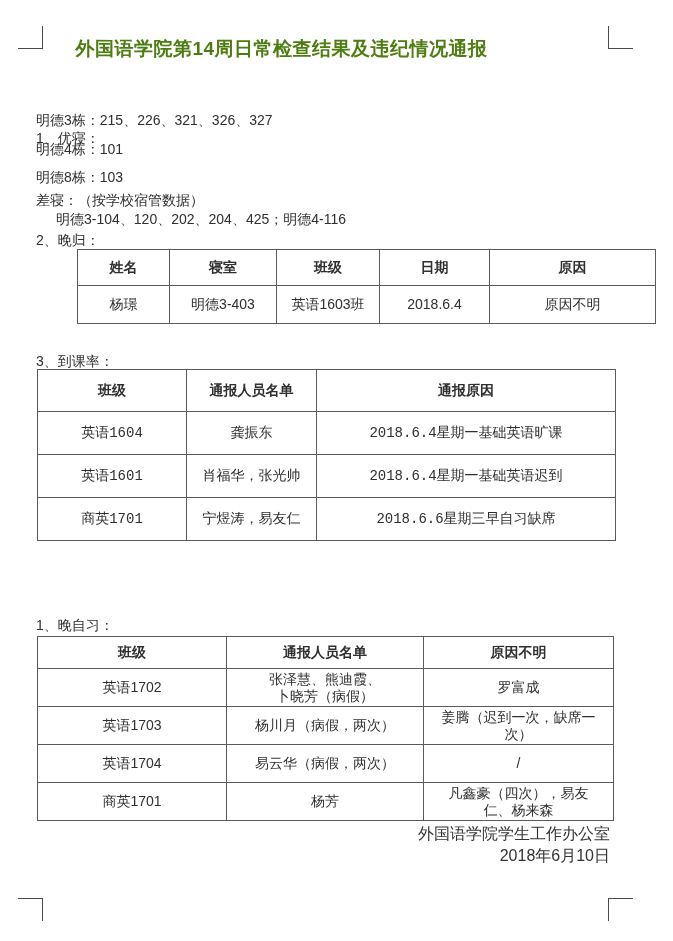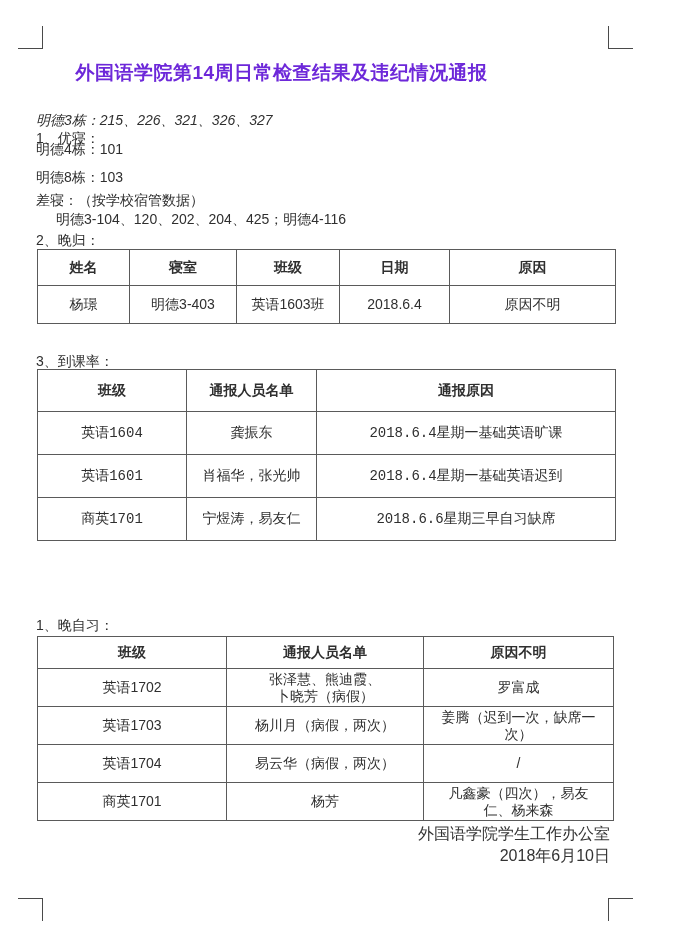--- a/index.html
+++ b/index.html
@@ -3,42 +3,42 @@
 <meta charset="utf-8">
 <style>
   html,body { margin:0; padding:0; background:#ffffff; }
   .page {
     position:relative; width:673px; height:941px; background:#ffffff;
     font-family:"Liberation Sans","DejaVu Sans",sans-serif;
     color:#2f2f2f; overflow:hidden;
   }
   .abs { position:absolute; }
   .title {
-    top:60px; left:0; width:563px; text-align:center;
-    font-size:19px; font-weight:bold; color:#6d28d9; letter-spacing:0.5px;
+    top:36px; left:0; width:563px; text-align:center;
+    font-size:19px; font-weight:bold; color:#4d7c0f; letter-spacing:0.5px;
   }
   .para { left:36px; font-size:14px; line-height:18px; white-space:nowrap; }
   .p-youqin  { top:84px;margin-top:45px; }
-  .p-m3      { top:111px;font-style:italic; }
+  .p-m3      { top:111px; }
   .p-m4      { top:140px; }
   .p-m8      { top:168px; }
   .p-chaqin  { top:191px; }
   .p-chaline { top:210px;padding-left:20px; }
   .p-wangui  { top:231px; }
   .p-daokelv { top:352px; }
   .p-wanzixi { top:616px; }
 
   table { border-collapse:collapse; table-layout:fixed; position:absolute; left:37px; background:#fff; }
   th, td {
     border:1px solid #5a5a5a; text-align:center; vertical-align:middle;
     font-size:14px; color:#2f2f2f; padding:0 4px; white-space:pre-line;
     overflow:hidden; line-height:17px;
   }
   th { font-weight:bold; }
-  .t1 { top:249px; width:578px; }
+  .t1 { top:249px; width:578px;margin-left:40px; }
   .t1 tr.h { height:36px; } .t1 tr.d { height:38px; }
   .t2 { top:369px; width:578px; }
   .t2 tr.h { height:42px; } .t2 tr.d { height:43px;font-family:Liberation Mono, monospace; }
   .t3 { top:636px; width:576px; }
   .t3 tr.h { height:32px; } .t3 tr.d { height:38px; }
   .t3 td { padding:0 12px; }
 
   .footer-line { left:0; width:610px; text-align:right; font-size:16px; color:#333; }
   .f1 { top:824px; }
   .f2 { top:846px; }

